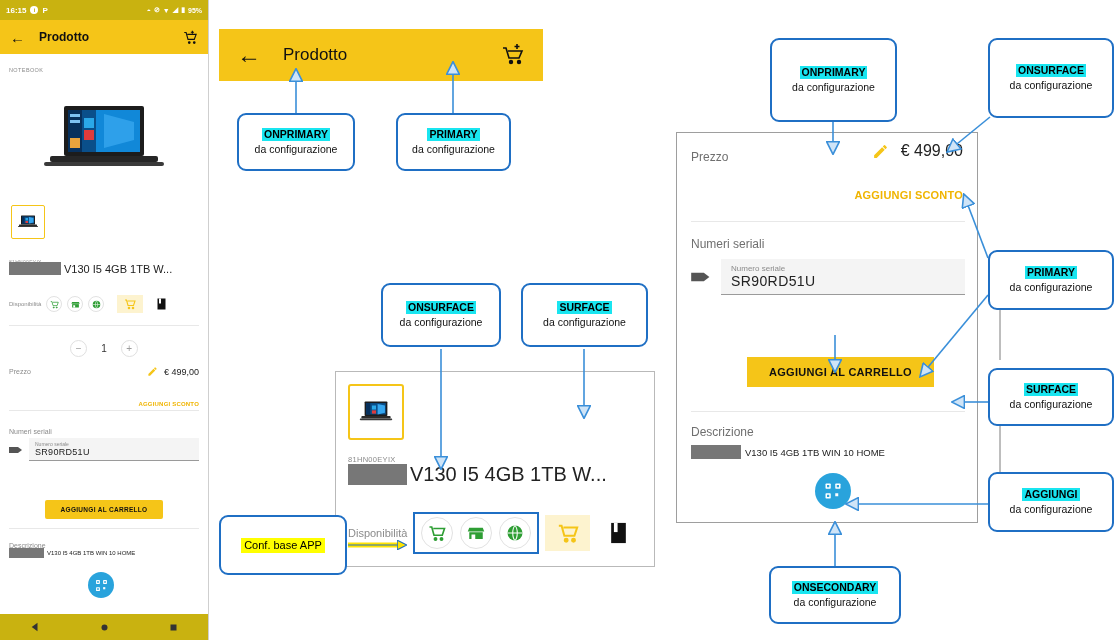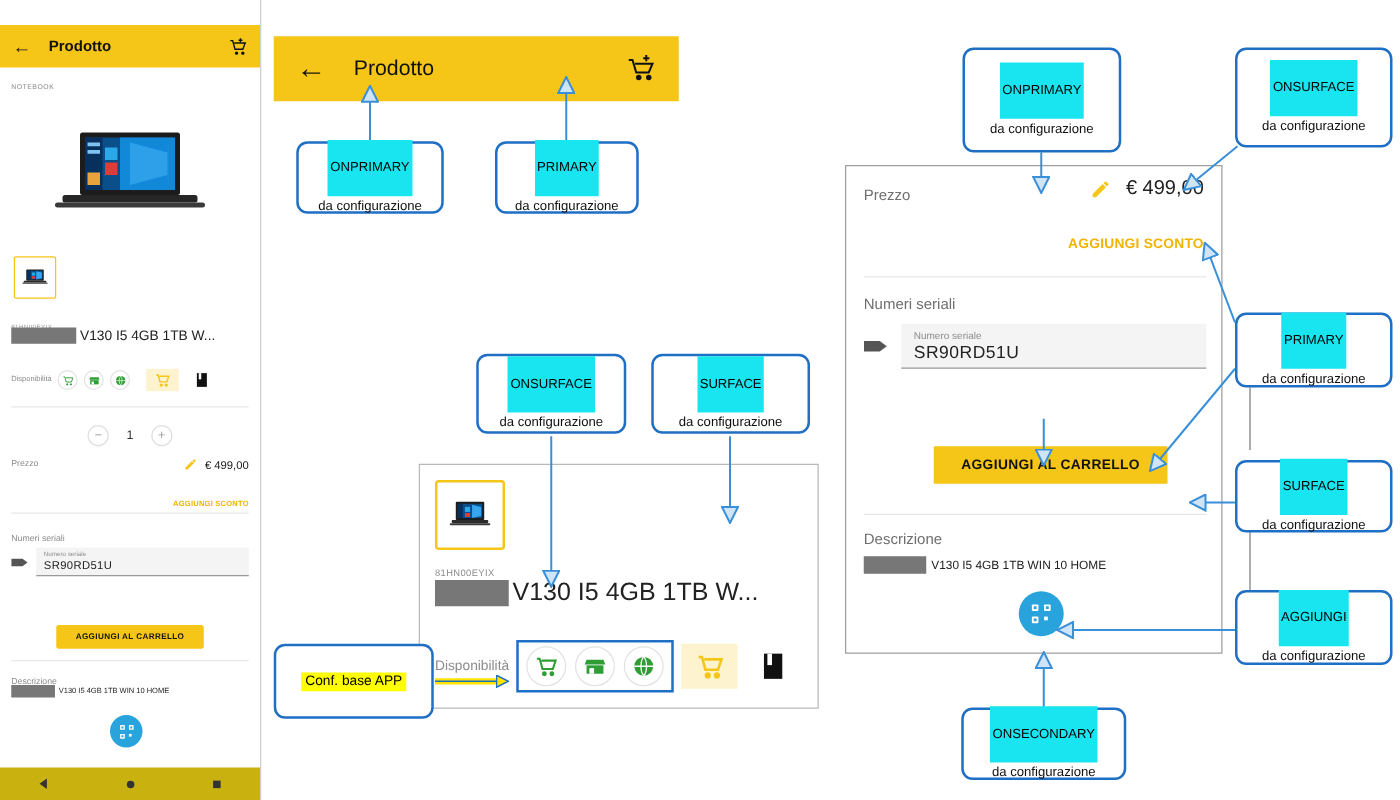--- a/index.html
+++ b/index.html
@@ -60,22 +60,22 @@
   .fab{width:26px;height:26px;border-radius:50%;background:#29a3dc;
        display:flex;align-items:center;justify-content:center;}
 
   #navbar{left:0;bottom:0;width:208px;height:26px;background:#c9b210;
           display:flex;align-items:center;justify-content:space-around;}
 
   
   .callout{position:absolute;border:2px solid #1f6fc4;border-radius:9px;background:#fff;
            box-sizing:border-box;display:flex;flex-direction:column;align-items:center;
            justify-content:center;text-align:center;padding:4px 6px;}
-  .callout .tag{background:#19e5f0;color:#000;font-weight:normal;font-size:10.5px;
-                padding:16px 2px;line-height:13px;display:inline-block;}
+  .callout .tag{background:#19e5f0;color:#000;font-weight:bold;font-size:10.5px;
+                padding:0 2px;line-height:13px;display:inline-block;}
   .callout .sub{color:#111;font-size:10.5px;line-height:14px;margin-top:1px;}
   .callout .hl-yellow{background:#ffff00;color:#000;font-size:11px;padding:0 3px;line-height:15px;}
 
   
   #midbar{left:219px;top:29px;width:324px;height:52px;background:#f5c518;
           display:flex;align-items:center;padding:0 18px;box-sizing:border-box;}
   #midbar .bk{font-size:24px;color:#111;line-height:1;}
   #midbar .ttl{font-size:17px;color:#111;margin-left:22px;}
   #midbar .crt{margin-left:auto;}
 
@@ -108,20 +108,35 @@
         display:flex;align-items:center;justify-content:center;}
 
   svg{display:block;}
   .arrowlayer{position:absolute;left:0;top:0;width:1120px;height:640px;pointer-events:none;}
 </style>
 </head>
 <body>
 
 <div id="phone" class="abs">
 
+  <div id="statusbar" class="abs">
+    <span class="sb-left">
+      <span>16:15</span>
+      <span class="sb-dot">i</span>
+      <span style="font-size:8px;">P</span>
+    </span>
+    <span class="sb-right">
+      <span>◓</span>
+      <span>⊘</span>
+      <span>▼</span>
+      <span>◢</span>
+      <span>▮</span>
+      <span>95%</span>
+    </span>
+  </div>
 
   <div id="appbar" class="abs">
     <span class="bk">←</span>
     <span class="ttl">Prodotto</span>
     <span class="crt">
       <svg width="15" height="15" viewBox="0 0 24 24" fill="none" stroke="#111" stroke-width="1.8">
         <path d="M2 4h3l3 11h10l3-8H7"></path>
           <circle cx="10" cy="20" r="1.3" fill="#111"></circle>
         <circle cx="18" cy="20" r="1.3" fill="#111"></circle>
           <path d="M15 1v5M12.5 3.5h5"></path>

